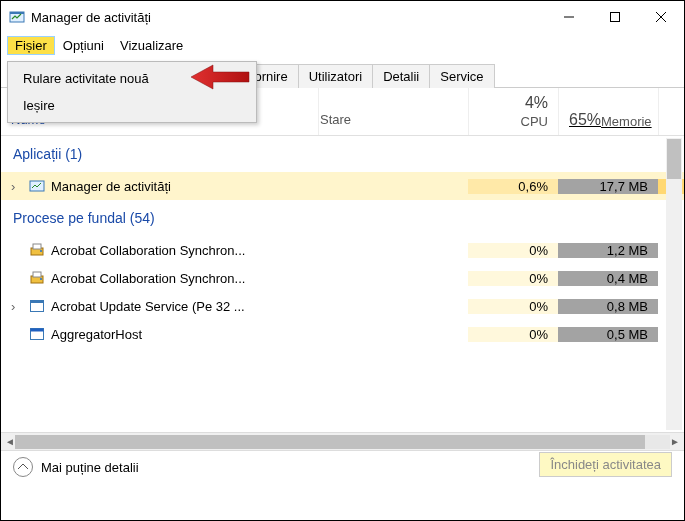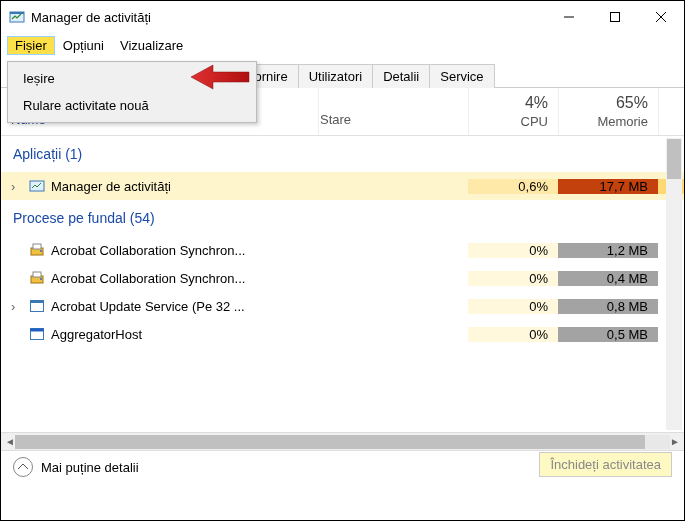--- a/index.html
+++ b/index.html
@@ -20,21 +20,21 @@
 
 .arrow { position: absolute; z-index: 110; }
 
 .tabs { display: flex; padding-left: 8px; margin-top: 6px; border-bottom: 1px solid #ccc; }
 .tab { padding: 4px 10px; background: #f3f3f3; border: 1px solid #ccc; border-bottom: none; margin-right: -1px; color: #000; position: relative; top: 1px; }
 .tab.hidden { visibility: hidden; }
 .columns { display: flex; border-bottom: 1px solid #e0e0e0; height: 48px; }
 .col-name { flex: 1; padding: 8px 10px; display: flex; align-items: flex-end; color: #1a4aa8; }
 .col-stare { width: 150px; padding: 8px 1px; display: flex; align-items: flex-end; color: #555; border-left: 1px solid #eee; }
 .col-cpu { width: 90px; text-align: right; padding: 6px 10px; border-left: 1px solid #eee; display: flex; flex-direction: column; justify-content: space-between; align-items: flex-end; }
-.col-mem { width: 100px; text-align: center; padding: 6px 10px; border-left: 1px solid #eee; display: flex; flex-direction: column; justify-content: space-between; align-items: flex-end; }
+.col-mem { width: 100px; text-align: center; padding: 6px 10px; border-left: 1px solid #eee; display: flex; flex-direction: row; justify-content: space-between; align-items: flex-end; text-decoration: underline; }
 .col-edge { width: 26px; border-left: 1px solid #eee; }
 .col-header-pct { font-size: 16px; color: #444; }
 .col-header-label { color: #555; }
 .sort-ind { width: 10px; height: 6px; align-self: center; }
 
 .rows-viewport { height: 296px; overflow: hidden; position: relative; }
 .rows-scroll { position: absolute; right: 2px; top: 2px; width: 16px; height: 292px; background: #f0f0f0; }
 .rows-scroll-thumb { width: 14px; height: 40px; background: #c0c0c0; margin: 1px; }
 
 .group-header { padding: 10px 12px; color: #1a4aa8; font-size: 14px; }
@@ -43,21 +43,21 @@
 .cell-name { flex: 1; display: flex; align-items: center; padding-left: 10px; gap: 6px; }
 .expand { width: 12px; display: inline-block; color: #666; }
 .row-icon { width: 16px; height: 16px; }
 .cell-stare { width: 150px; }
 .cell-cpu { width: 90px; text-align: right; padding-right: 10px; }
 .cell-mem { width: 100px; text-align: right; padding-right: 10px; }
 .cell-edge { width: 26px; text-align: right; padding-right: 4px; }
 .cpu-lo { background: #fff8dc; }
 .cpu-med { background: #ffe9a8; }
 .mem-lo { background: #a3a3a3; }
-.mem-med { background: #c2410c; }
+.mem-med { background: #a3a3a3; }
 .edge-hi { background: #ffd873; }
 
 .hscroll { height: 18px; border-top: 1px solid #ddd; background: #f0f0f0; display: flex; align-items: center; padding: 0 4px; }
 .hscroll-track { flex: 1; height: 14px; background: #e8e8e8; position: relative; }
 .hscroll-thumb { position: absolute; left: 0; width: 630px; height: 14px; background: #c0c0c0; }
 
 .footer { display: flex; align-items: flex-end; justify-content: space-between; padding: 26px 12px; border-top: 1px solid #ddd; height: 44px; }
 .footer-left { display: flex; align-items: center; gap: 8px; }
 .circle-btn { width: 20px; height: 20px; border: 1px solid #888; border-radius: 50%; display: flex; align-items: center; justify-content: center; }
 .end-btn { padding: 4px 10px; border: 1px solid #ccc; background: #fef9c3; color: #888; }
@@ -92,22 +92,22 @@
   </div>
 </div>
 
 <div class="menubar">
   <span class="menubar-item active">Fișier</span>
   <span class="menubar-item">Opțiuni</span>
   <span class="menubar-item">Vizualizare</span>
 </div>
 
 <div class="dropdown">
+  <div class="dropdown-item">Rulare activitate nouă</div>
   <div class="dropdown-item">Ieșire</div>
-  <div class="dropdown-item">Rulare activitate nouă</div>
 </div>
 
 <svg class="arrow" style="left:190px; top:62px;" width="60" height="28">
   <defs>
       <linearGradient id="rg">
         <stop offset="0" stop-color="#e03030"></stop>
         <stop offset="1" stop-color="#b01010"></stop>
       </linearGradient>
     </defs>
   <polygon points="0,14 22,2 22,9 58,9 58,19 22,19 22,26" fill="url(#rg)" stroke="#801010" stroke-width="0.5"></polygon>

